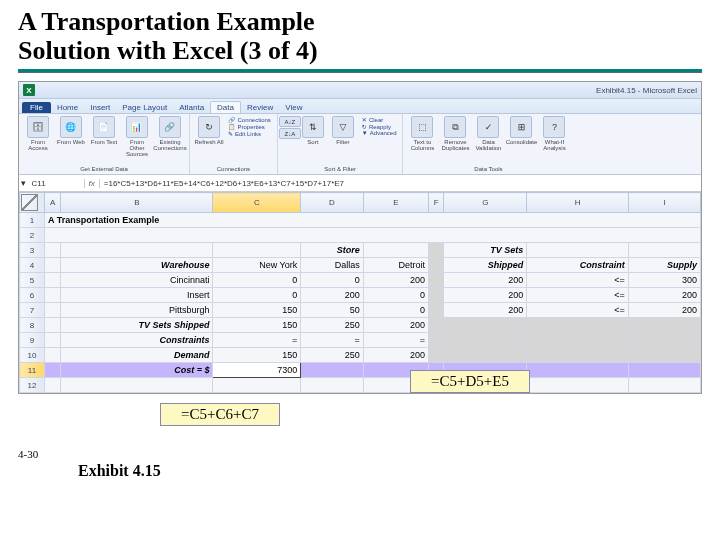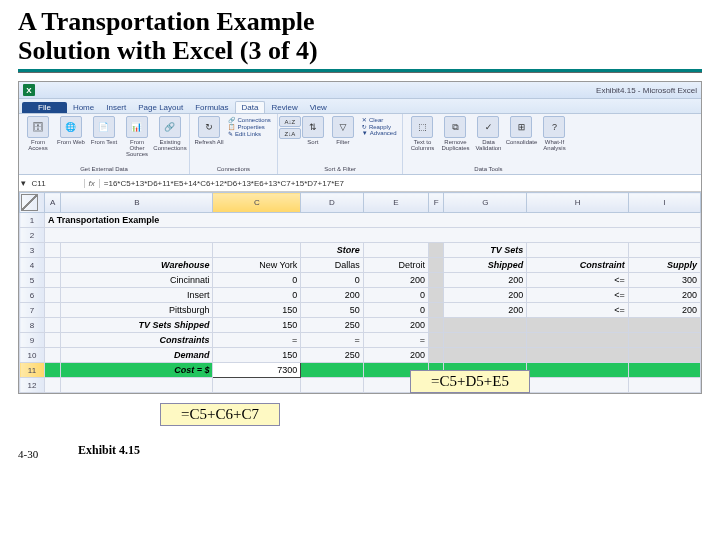--- a/index.html
+++ b/index.html
@@ -7,21 +7,21 @@
 .title{font-family:"Times New Roman",serif;font-size:26px;font-weight:bold;line-height:1.1;margin:0 0 4px 0}
 .title-rule{height:3px;background:#008080;margin:2px 0 8px 0;border-bottom:1px solid #666}
 .excel-window{border:1px solid #999;background:#f4f6fa;font-size:9px;color:#333;margin:0 0 0 0}
 .excel-titlebar{background:linear-gradient(#e8f0fb,#d4e2f5);height:16px;display:flex;align-items:center;padding:0 4px;border-bottom:1px solid #b8c8dd}
 .excel-titlebar .xlogo{width:12px;height:12px;background:#107c41;color:#fff;font-size:8px;font-weight:bold;display:inline-flex;align-items:center;justify-content:center;border-radius:1px;margin-right:4px}
 .excel-titlebar .spacer{flex:1}
 .excel-titlebar .wintitle{color:#445;font-size:8px}
 .ribbon-tabs{display:flex;background:linear-gradient(#e8f0fb,#dbe7f6);border-bottom:1px solid #b8c8dd;padding:0 3px;height:14px;align-items:flex-end}
 .ribbon-tabs span{font-size:8px;color:#2a4a8a;padding:1px 6px;background:transparent}
 .ribbon-tabs span.active{background:#f5f8fc;border:1px solid #b8c8dd;border-bottom:none;border-radius:2px 2px 0 0}
-.ribbon-tabs span.file{background:#1e4a8c;color:#fff;border-radius:2px 2px 0 0;padding:1px 16px}
+.ribbon-tabs span.file{background:#1e4a8c;color:#fff;border-radius:2px 2px 0 0;padding:1px 8px}
 .ribbon-body{background:#f1f4fa;height:60px;display:flex;border-bottom:1px solid #b8c8dd}
 .ribbon-group{border-right:1px solid #cbd7ea;padding:2px 4px;display:flex;flex-direction:column;justify-content:space-between}
 .ribbon-group .icons{display:flex;gap:3px}
 .ribbon-icon{display:flex;flex-direction:column;align-items:center;width:30px}
 .ribbon-icon .ic{width:20px;height:20px;background:#dde4f1;border:1px solid #aabedb;border-radius:2px;display:flex;align-items:center;justify-content:center}
 .ribbon-icon .lbl{font-size:6px;color:#445;text-align:center;line-height:1;margin-top:1px}
 .ribbon-group-title{font-size:6px;color:#445;text-align:center}
 .ribbon-mini{font-size:6px;color:#2a4a8a;display:flex;align-items:center;gap:2px;padding:0 2px}
 .formula-bar{display:flex;align-items:center;background:#fff;border-bottom:1px solid #ccc;height:16px}
 .namebox{width:48px;border-right:1px solid #ccc;font-size:8px;display:flex;align-items:center;padding:0 4px}
@@ -31,21 +31,21 @@
 .grid th{background:linear-gradient(#f5f8fc,#e1e8f5);border:1px solid #b8c8dd;font-weight:normal;color:#445;height:12px;font-size:8px}
 .grid td{border:1px solid #d0d6e4;height:14px;padding:0 3px;text-align:right;white-space:nowrap}
 .grid td.tl{text-align:left}
 .grid td.tc{text-align:right}
 .grid .rowhead{background:linear-gradient(90deg,#f5f8fc,#e1e8f5);text-align:center;color:#445;font-size:8px;width:18px}
 .grid .sel{background:#fff;border:1px solid #444}
 .grid .b{font-weight:bold}
 .grid .it{font-style:italic}
 .grid .shade{background:#d6d6d6}
 .callout{position:absolute;background:#fef9c3;border:1px solid #88a;padding:2px 20px;font-size:15px;font-family:"Times New Roman",serif}
-.exhibit{font-family:"Times New Roman",serif;font-size:12px;font-weight:bold;margin-top:49px;margin-left:60px}
+.exhibit{font-family:"Times New Roman",serif;font-size:16px;font-weight:bold;margin-top:68px;margin-left:60px}
 .footer{position:absolute;bottom:8px;left:18px;right:18px;display:flex;justify-content:space-between;font-family:"Times New Roman",serif;font-size:11px}
 .hdrC{background:linear-gradient(#ffe9a8,#ffd76a)!important}
 .diag{width:15px;height:15px;border:1px solid #888;background:linear-gradient(135deg,transparent 45%,#888 45%,#888 55%,transparent 55%)}
 </style>
 </head>
 <body>
 
 <div class="slide">
   <h1 class="title">
     <span>A Transportation Example</span><br>
@@ -57,21 +57,21 @@
     <div class="excel-titlebar">
       <span class="xlogo">X</span>
       <span class="spacer"></span>
       <span class="wintitle">Exhibit4.15 - Microsoft Excel</span>
     </div>
     <div class="ribbon-tabs">
       <span class="file">File</span>
       <span>Home</span>
       <span>Insert</span>
       <span>Page Layout</span>
-      <span>Formulas</span>
+      <span>Atlanta</span>
       <span class="active">Data</span>
       <span>Review</span>
       <span>View</span>
     </div>
     <div class="ribbon-body">
       <div class="ribbon-group">
         <div class="icons">
           <div class="ribbon-icon">
               <div class="ic">🗄</div>
               <div class="lbl">From Access</div>
@@ -294,21 +294,21 @@
             <td></td>
             <td class="b it">Demand</td>
             <td class="tc">150</td>
             <td class="tc">250</td>
             <td class="tc">200</td>
             <td class="shade"></td>
             <td class="shade"></td>
             <td class="shade"></td>
             <td class="shade"></td>
           </tr>
-      <tr style="background:#22c55e">
+      <tr style="background:#c4b5fd">
             <td class="rowhead" style="background:linear-gradient(90deg,#ffe9a8,#ffd76a)">11</td>
             <td></td>
             <td class="b it">Cost = $</td>
             <td class="tc sel">7300</td>
             <td></td>
             <td></td>
             <td></td>
             <td></td>
             <td></td>
             <td></td>

